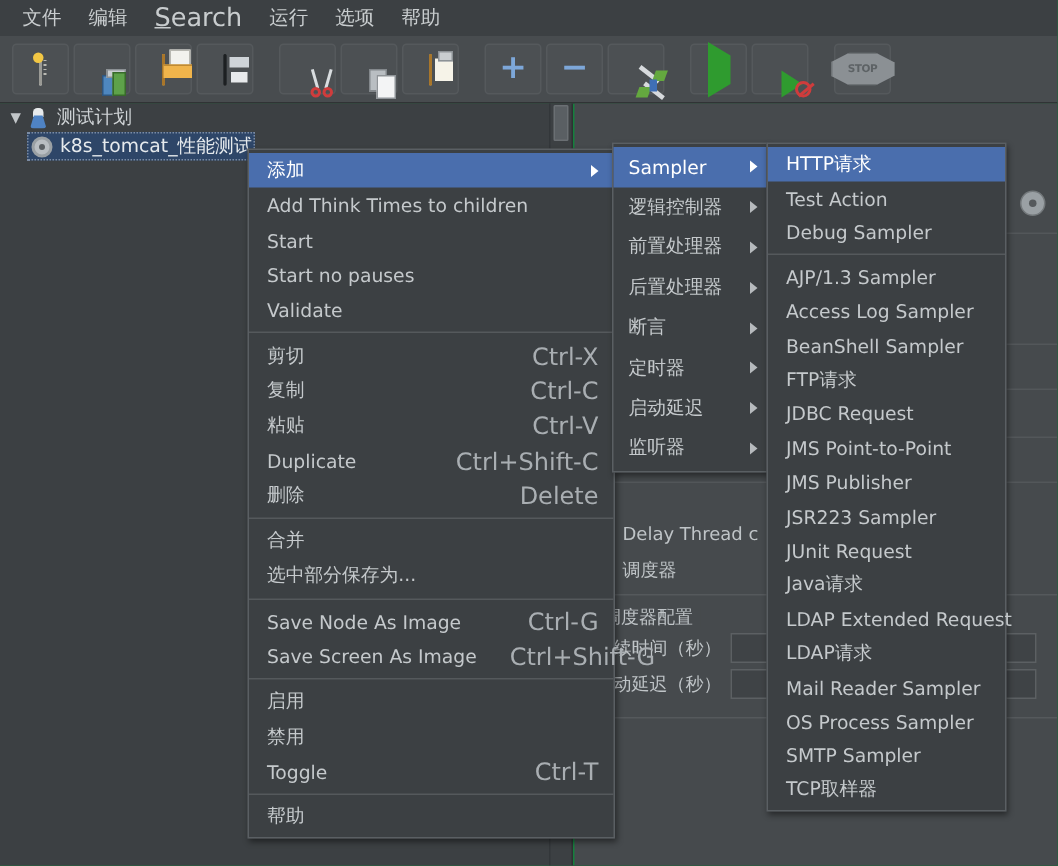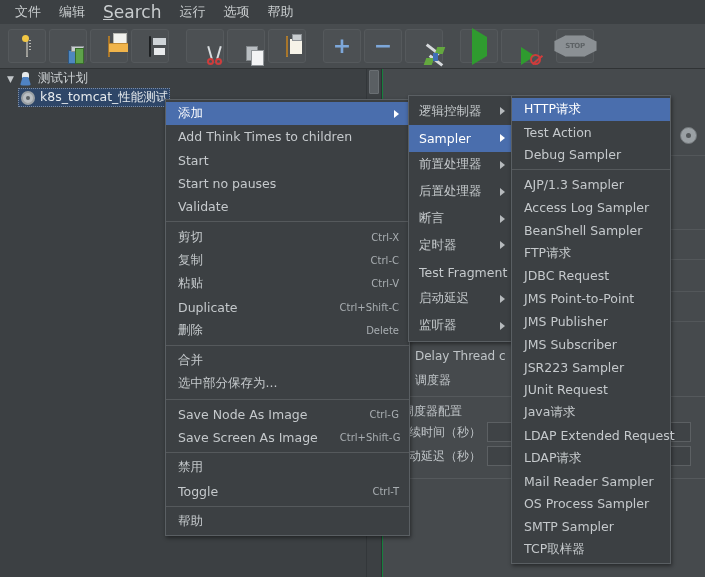--- a/index.html
+++ b/index.html
@@ -212,21 +212,21 @@
     height: 23px;
     padding: 0 10px 0 12px;
     color: #c5c9cc;
     font-size: 12.5px;
     white-space: nowrap;
     cursor: default;
     position: relative;
   }
   .mi.sel { background: #4a6ead; color: #ffffff; }
   .mi .label { flex: 1; }
-  .mi .accel { color: #a9aeb2; font-size: 10px; padding-left: 22px; }
+  .mi .accel { color: #a9aeb2; font-size: 16px; padding-left: 22px; }
   .mi .arrow {
     width: 0; height: 0;
     border-left: 5px solid #b6babd;
     border-top: 4px solid transparent;
     border-bottom: 4px solid transparent;
     margin-left: 14px;
   }
   .mi.sel .arrow { border-left-color: #ffffff; }
   .msep { height: 1px; background: #55595c; margin: 3px 0; }
 
@@ -407,59 +407,58 @@
       <div class="mi">
         <span class="label">Save Node As Image</span>
         <span class="accel">Ctrl-G</span>
       </div>
       <div class="mi">
         <span class="label">Save Screen As Image</span>
         <span class="accel">Ctrl+Shift-G</span>
       </div>
       <div class="msep"></div>
       <div class="mi">
+        <span class="label">启用</span>
+      </div>
+      <div class="mi">
         <span class="label">禁用</span>
       </div>
       <div class="mi">
         <span class="label">Toggle</span>
         <span class="accel">Ctrl-T</span>
       </div>
       <div class="msep"></div>
       <div class="mi">
         <span class="label">帮助</span>
       </div>
     </div>
 
   <div class="menu" id="menu-add">
-      <div class="mi">
-        <span class="label">逻辑控制器</span>
-        <span class="arrow"></span>
-      </div>
       <div class="mi sel">
         <span class="label">Sampler</span>
         <span class="arrow"></span>
       </div>
       <div class="mi">
+        <span class="label">逻辑控制器</span>
+        <span class="arrow"></span>
+      </div>
+      <div class="mi">
         <span class="label">前置处理器</span>
         <span class="arrow"></span>
       </div>
       <div class="mi">
         <span class="label">后置处理器</span>
         <span class="arrow"></span>
       </div>
       <div class="mi">
         <span class="label">断言</span>
         <span class="arrow"></span>
       </div>
       <div class="mi">
         <span class="label">定时器</span>
-        <span class="arrow"></span>
-      </div>
-      <div class="mi">
-        <span class="label">Test Fragment</span>
         <span class="arrow"></span>
       </div>
       <div class="mi">
         <span class="label">启动延迟</span>
         <span class="arrow"></span>
       </div>
       <div class="mi">
         <span class="label">监听器</span>
         <span class="arrow"></span>
       </div>
@@ -491,23 +490,20 @@
       <div class="mi">
         <span class="label">JDBC Request</span>
       </div>
       <div class="mi">
         <span class="label">JMS Point-to-Point</span>
       </div>
       <div class="mi">
         <span class="label">JMS Publisher</span>
       </div>
       <div class="mi">
-        <span class="label">JMS Subscriber</span>
-      </div>
-      <div class="mi">
         <span class="label">JSR223 Sampler</span>
       </div>
       <div class="mi">
         <span class="label">JUnit Request</span>
       </div>
       <div class="mi">
         <span class="label">Java请求</span>
       </div>
       <div class="mi">
         <span class="label">LDAP Extended Request</span>

